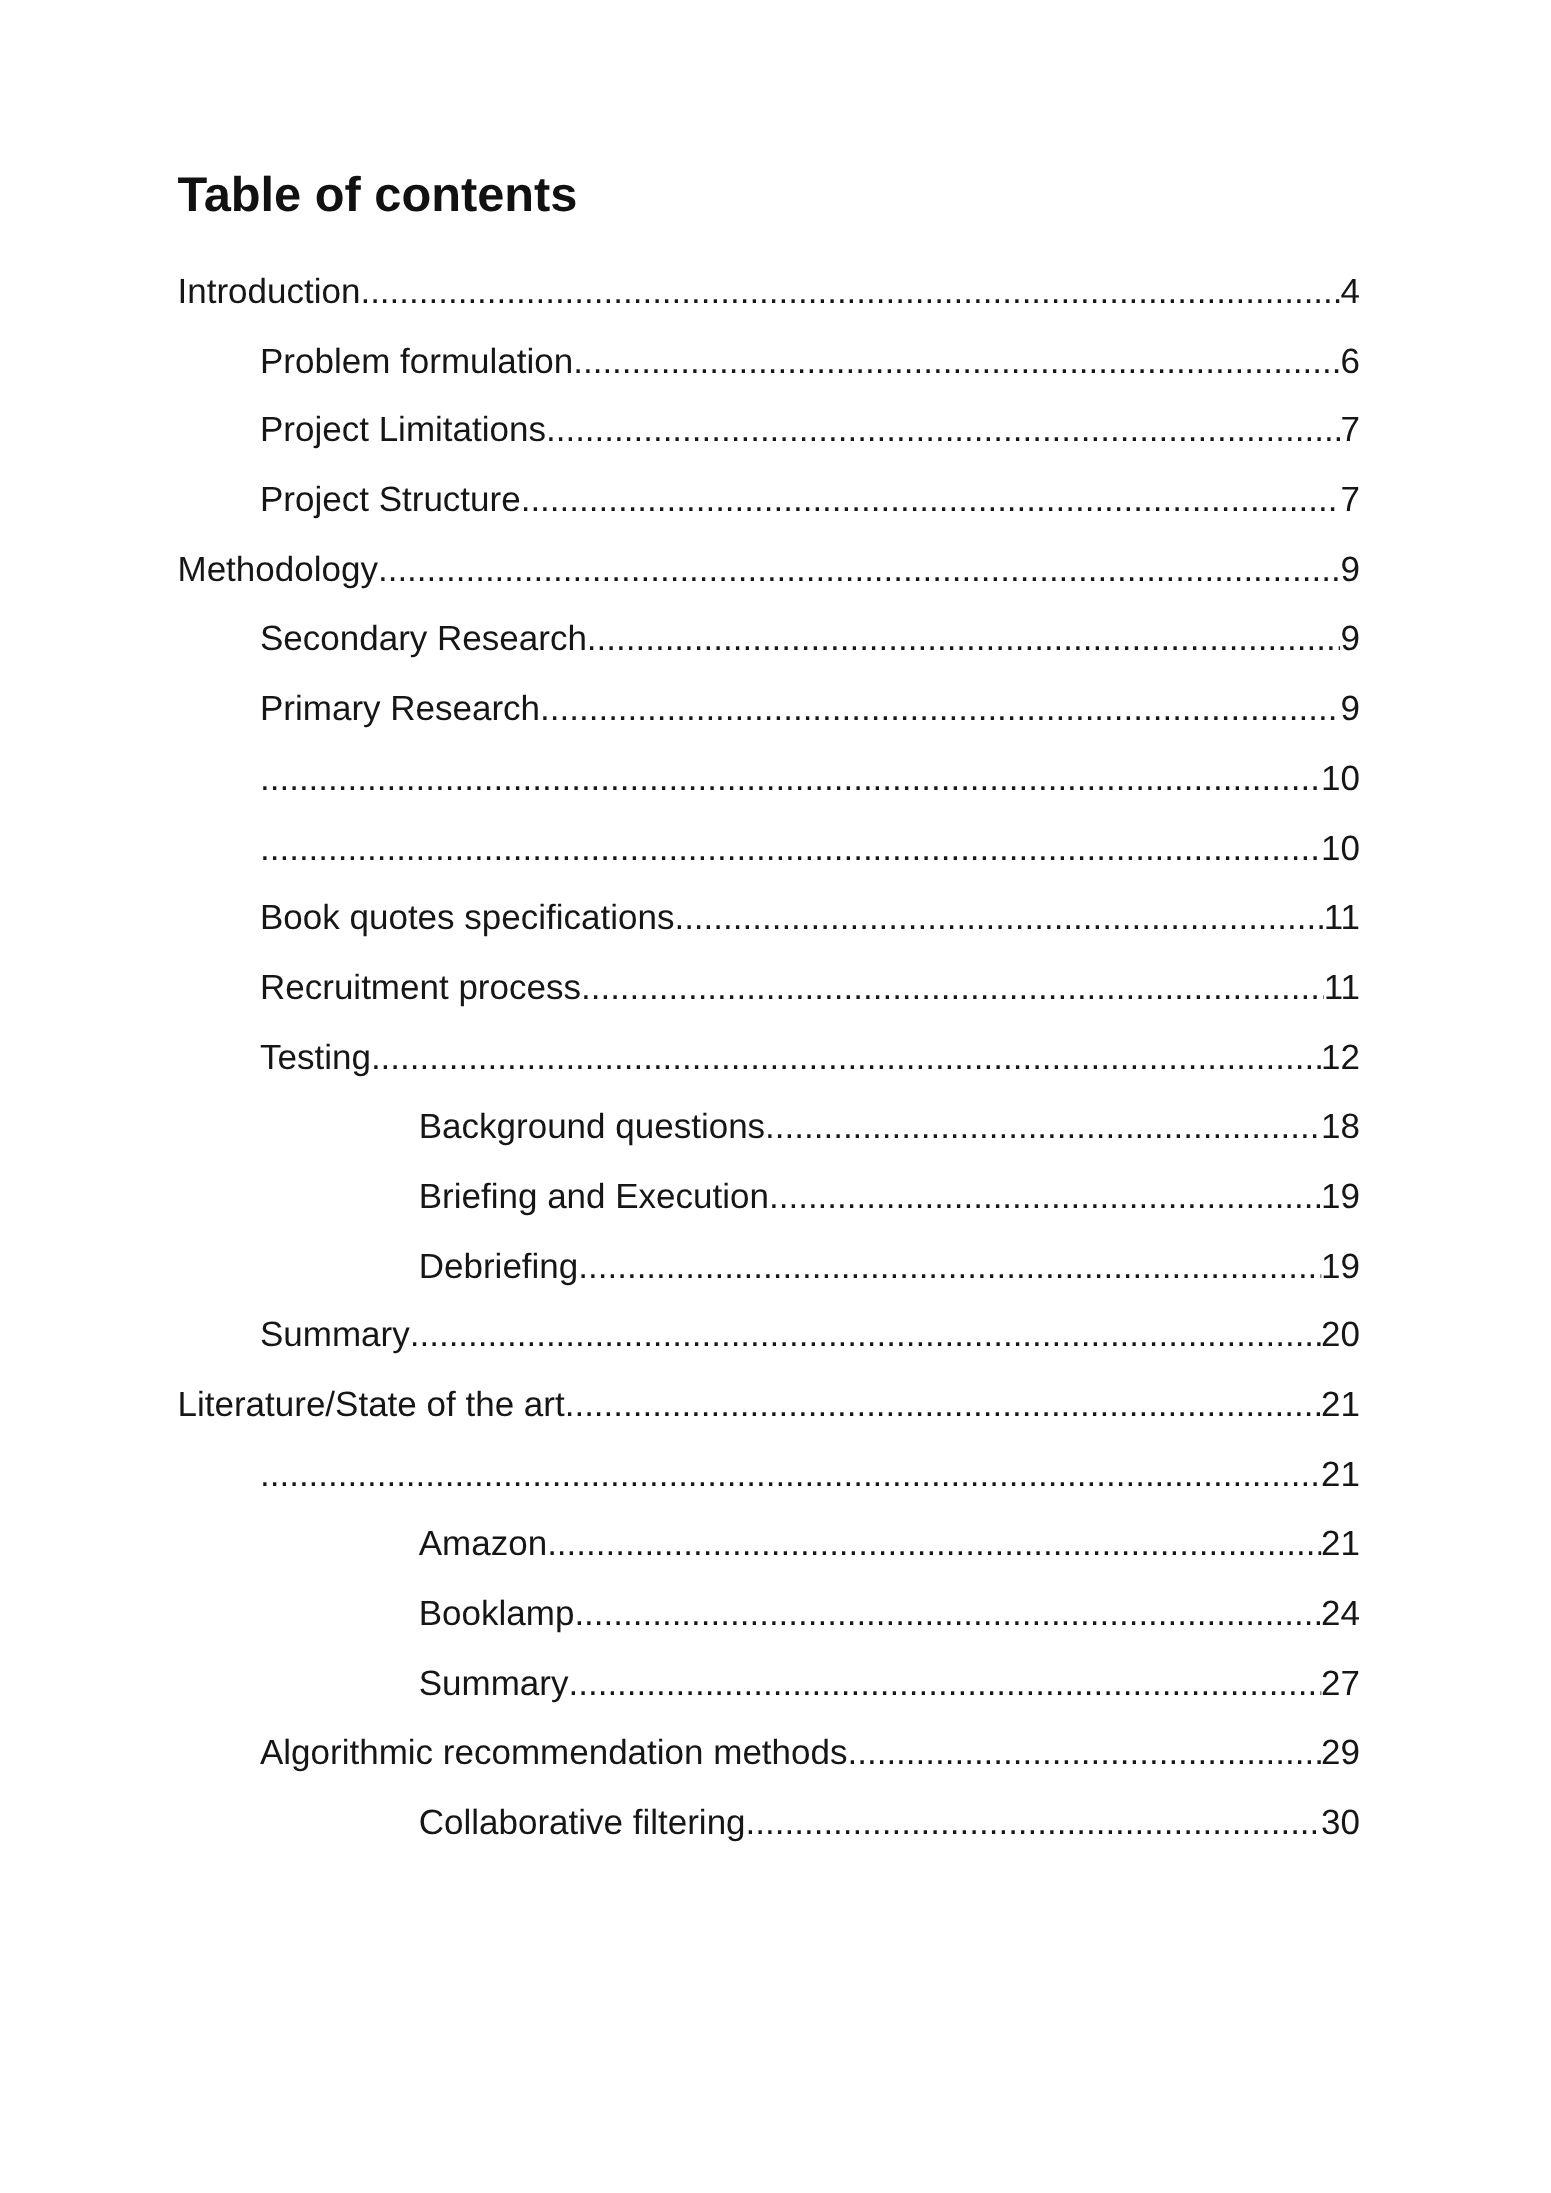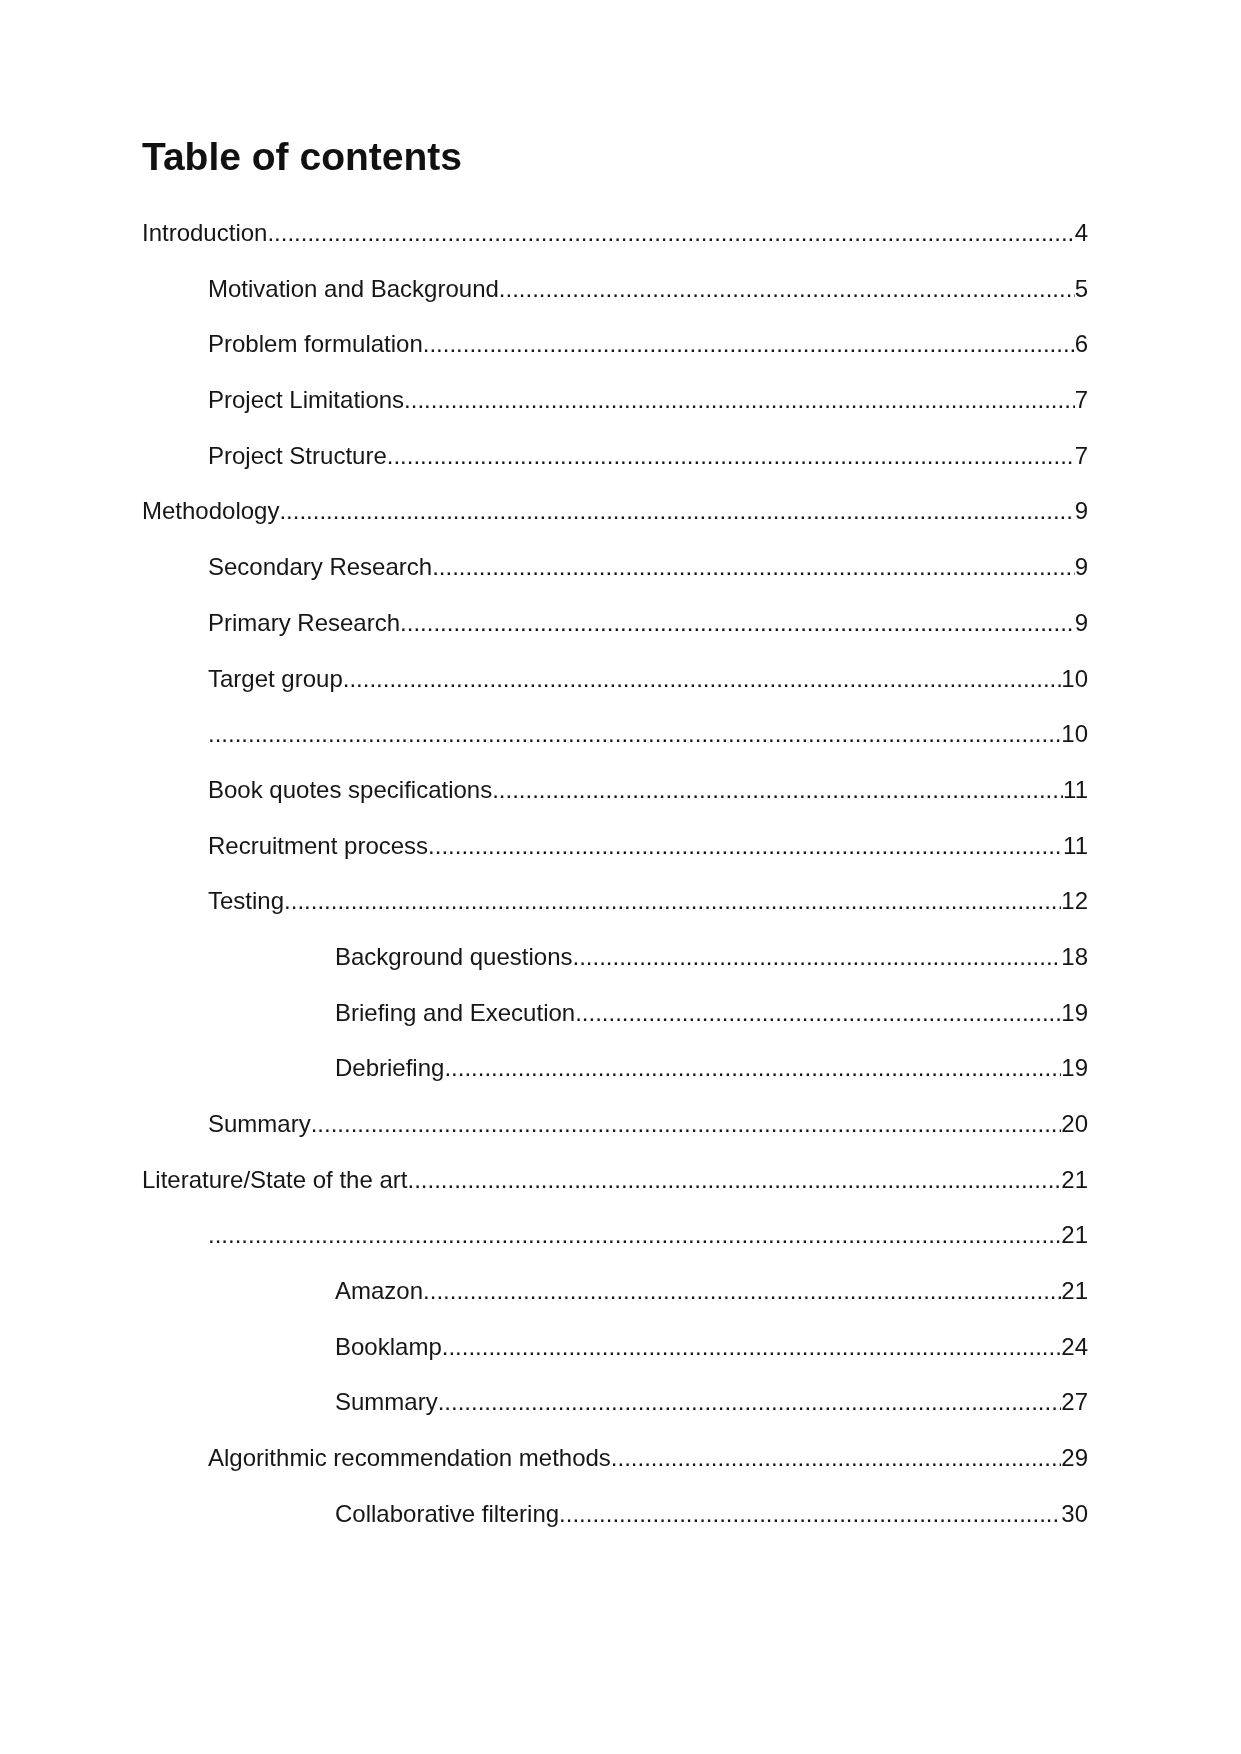--- a/index.html
+++ b/index.html
@@ -29,21 +29,21 @@
   .toc {
     position: absolute;
     left: 142px;
     top: 205px;
     width: 946px; 
   }
   .toc-row {
     display: flex;
     align-items: baseline;
     height: 55.7px;
-    font-size: 24px;
+    font-size: 28px;
   }
   .toc-row > span {
     line-height: 55.7px;
   }
   .toc-label {
     flex: 0 0 auto;
     white-space: nowrap;
   }
   .toc-dots {
     flex: 1 1 auto;
@@ -66,25 +66,20 @@
 
 <div class="page">
   <h1 class="title">Table of contents</h1>
   <div class="toc">
       <div class="toc-row lvl-0">
     <span class="toc-label">Introduction</span>
     <span class="toc-dots"></span>
     <span class="toc-page">4</span>
   </div>
       <div class="toc-row lvl-1">
-    <span class="toc-label">Motivation and Background</span>
-    <span class="toc-dots"></span>
-    <span class="toc-page">5</span>
-  </div>
-      <div class="toc-row lvl-1">
     <span class="toc-label">Problem formulation</span>
     <span class="toc-dots"></span>
     <span class="toc-page">6</span>
   </div>
       <div class="toc-row lvl-1">
     <span class="toc-label">Project Limitations</span>
     <span class="toc-dots"></span>
     <span class="toc-page">7</span>
   </div>
       <div class="toc-row lvl-1">
@@ -101,21 +96,20 @@
     <span class="toc-label">Secondary Research</span>
     <span class="toc-dots"></span>
     <span class="toc-page">9</span>
   </div>
       <div class="toc-row lvl-1">
     <span class="toc-label">Primary Research</span>
     <span class="toc-dots"></span>
     <span class="toc-page">9</span>
   </div>
       <div class="toc-row lvl-1">
-    <span class="toc-label">Target group</span>
     <span class="toc-dots"></span>
     <span class="toc-page">10</span>
   </div>
       <div class="toc-row lvl-1">
     <span class="toc-dots"></span>
     <span class="toc-page">10</span>
   </div>
       <div class="toc-row lvl-1">
     <span class="toc-label">Book quotes specifications</span>
     <span class="toc-dots"></span>

